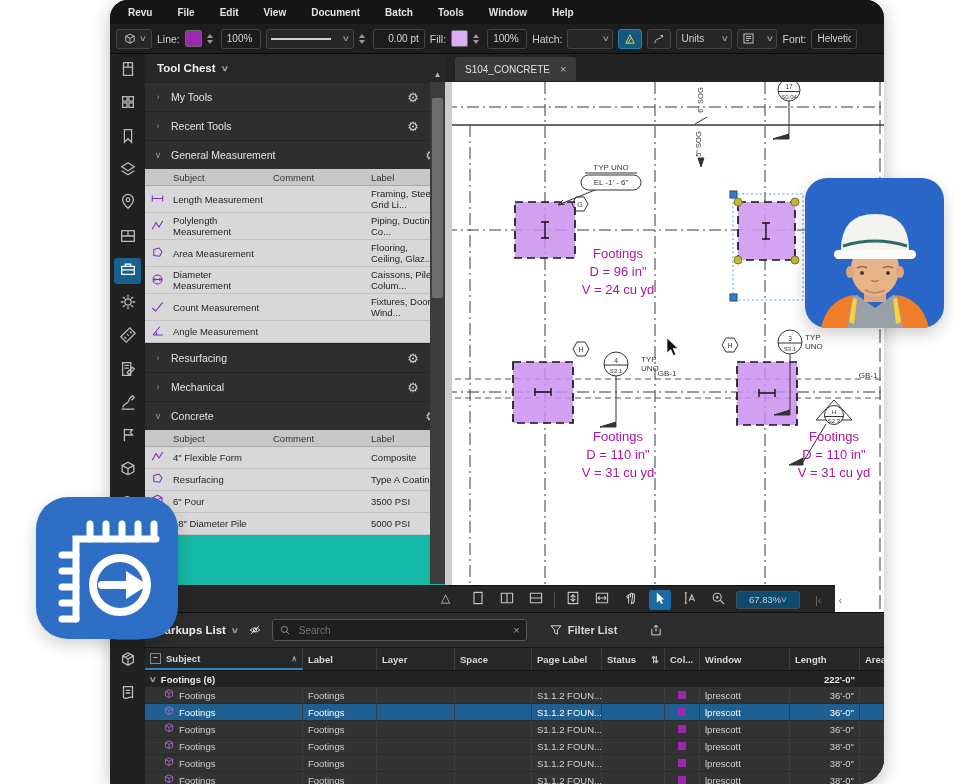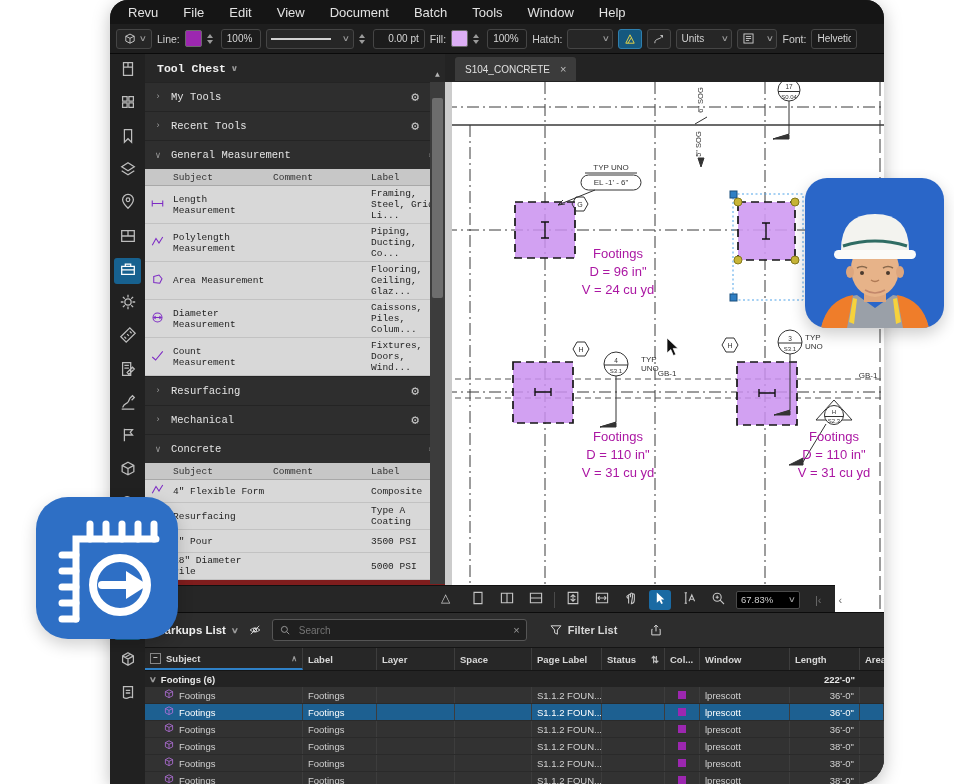--- a/index.html
+++ b/index.html
@@ -3,21 +3,21 @@
 <meta charset="utf-8">
 <style>
   html,body{margin:0;padding:0;background:#fff;width:954px;height:784px;overflow:hidden;
     font-family:"Liberation Sans",sans-serif;-webkit-font-smoothing:antialiased;}
   #page{position:relative;width:954px;height:784px;background:#fff;}
   #app{position:absolute;left:110px;top:0;width:774px;height:784px;background:#2d2d2d;
     border-radius:18px 18px 26px 0;overflow:hidden;box-shadow:0 4px 18px rgba(0,0,0,.25);}
   
   #menubar{position:absolute;left:0;top:0;width:100%;height:24px;background:#151515;
     display:flex;align-items:center;gap:25px;padding-left:18px;box-sizing:border-box;}
-  .menu-item{color:#e2e2e2;font-size:13px;cursor:default;}
+  .menu-item{color:#e2e2e2;font-size:10px;cursor:default;font-weight:bold;}
   
   #toolbar{position:absolute;left:0;top:24px;width:100%;height:30px;background:#1e1e1e;
     border-bottom:1px solid #0a0a0a;display:flex;align-items:center;gap:5px;padding:0 6px;box-sizing:border-box;}
   .tb-label{color:#cfcfcf;font-size:10.5px;white-space:nowrap;}
   .tb-btn{height:20px;background:#262626;border:1px solid #454545;border-radius:3px;display:flex;
     align-items:center;justify-content:center;color:#cfcfcf;font-size:10px;gap:3px;padding:0 4px;box-sizing:border-box;}
   .tb-btn.active{background:#15587f;border-color:#2f7fae;}
   .swatch{width:15px;height:15px;border:1px solid #6a6a6a;border-radius:2px;}
   .spin{display:flex;flex-direction:column;justify-content:center;gap:2px;width:9px;}
   .spin i{display:block;width:0;height:0;border-left:3.5px solid transparent;border-right:3.5px solid transparent;}
@@ -30,21 +30,21 @@
     font-size:10px;padding:0 5px;box-sizing:border-box;width:46px;font-family:"Liberation Sans",sans-serif;}
   .linestyle{width:88px;justify-content:space-between;}
   .solidline{display:inline-block;width:60px;height:2px;background:#d0d0d0;}
   
   #sidebar{position:absolute;left:0;top:54px;width:35px;bottom:0;background:#212121;border-right:1px solid #0f0f0f;}
   .sb-icon{position:absolute;left:4px;width:27px;height:26px;border-radius:3px;display:flex;
     align-items:center;justify-content:center;color:#bdbdbd;}
   .sb-icon.active{background:#17618f;color:#fff;}
   .sb-icon svg{width:18px;height:18px;}
   
-  #toolchest{position:absolute;left:35px;top:54px;width:300px;height:558px;background:#7f1d1d;font-family:Liberation Mono, monospace;}
+  #toolchest{position:absolute;left:35px;top:54px;width:300px;height:558px;background:#14b8a6;}
   #tc-header{height:28px;display:flex;align-items:center;padding-left:12px;color:#f0f0f0;
     font-size:11.5px;font-weight:bold;gap:6px;background:#272727;}
   .tc-section{height:28px;display:flex;align-items:center;color:#e3e3e3;font-size:10.5px;
     background:#2e2e2e;border-top:1px solid #242424;padding:0 8px;gap:8px;}
   .tc-caret{color:#9a9a9a;font-size:9px;width:10px;text-align:center;}
   .tc-name{flex:1;}
   .gear{color:#c9c9c9;font-size:13px;line-height:1;}
   .tc-arrow{color:#9a9a9a;font-size:11px;width:10px;text-align:center;}
   .tc-table{background:#d8d8d8;color:#1e1e1e;font-size:9.5px;}
   .tc-thead{display:grid;grid-template-columns:25px 100px 98px 1fr;background:#c7c7c7;
@@ -67,22 +67,22 @@
   #canvas-gutter{position:absolute;left:0;top:0;width:7px;height:530px;background:#cccccc;}
   
   #statusbar{position:absolute;left:35px;top:585px;width:690px;height:27px;background:#262626;
     display:flex;align-items:center;border-top:1px solid #111;}
   #sb-triangle{position:absolute;left:296px;color:#c5c5c5;font-size:12px;top:5px;}
   #sb-icons{position:absolute;left:322px;display:flex;align-items:center;gap:7px;}
   .st-icon{width:22px;height:20px;display:flex;align-items:center;justify-content:center;color:#c5c5c5;border-radius:3px;}
   .st-icon svg{width:16px;height:16px;}
   .st-icon.active{background:#1a6aa3;color:#fff;}
   .st-div{width:1px;height:16px;background:#4a4a4a;}
-  #zoom-field{width:64px;height:18px;background:#000000;border:1px solid #4a4a4a;border-radius:2px;
-    color:#cfcfcf;font-size:9.5px;display:flex;align-items:center;justify-content:space-between;padding:0 4px;box-sizing:border-box;}
+  #zoom-field{width:64px;height:18px;background:#0c4a6e;border:1px solid #4a4a4a;border-radius:2px;
+    color:#cfcfcf;font-size:9.5px;display:flex;align-items:center;justify-content:space-between;padding:0 12px;box-sizing:border-box;}
   .nav-ic{color:#6e6e6e;font-size:11px;}
   
   #markups{position:absolute;left:35px;top:612px;width:739px;height:172px;background:#2d2d2d;border-top:1px solid #0c0c0c;}
   #mk-toolbar{height:34px;display:flex;align-items:center;gap:10px;padding:0 10px;box-sizing:border-box;}
   #mk-title{color:#f0f0f0;font-weight:bold;font-size:11.5px;display:flex;gap:6px;align-items:center;}
   #mk-search{width:255px;height:22px;background:#1f1f1f;border:1px solid #555;border-radius:3px;
     display:flex;align-items:center;gap:6px;padding:0 6px;box-sizing:border-box;}
   #mk-search input{flex:1;background:transparent;border:none;outline:none;color:#ccc;font-size:10px;
     font-family:"Liberation Sans",sans-serif;}
   .mk-tool{color:#d8d8d8;display:flex;align-items:center;gap:5px;font-size:11px;font-weight:bold;}
@@ -353,20 +353,30 @@
             <div class="tc-row">
               <div class="tc-ic">
                 <span style="color:#7d2bc4"><svg viewBox="0 0 20 20" fill="none" stroke="currentColor" stroke-width="1.4">
                     <path d="M3 12 L7.5 16 L17 4.5"></path>
                   </svg></span>
               </div>
               <div>Count Measurement</div>
               <div></div>
               <div>Fixtures, Doors, Wind...</div>
             </div>
+            <div class="tc-row">
+              <div class="tc-ic">
+                <span style="color:#7d2bc4"><svg viewBox="0 0 20 20" fill="none" stroke="currentColor" stroke-width="1.4">
+                    <path d="M4 16 H17 M4 16 L13 5 M9 16 A6.5 6.5 0 0 0 7.8 12.2"></path>
+                  </svg></span>
+              </div>
+              <div>Angle Measurement</div>
+              <div></div>
+              <div></div>
+            </div>
           </div>
           <div class="tc-section">
             <span class="tc-caret">›</span>
             <span class="tc-name">Resurfacing</span>
             <span class="gear">⚙</span>
             <span class="tc-arrow">›</span>
           </div>
           <div class="tc-section">
             <span class="tc-caret">›</span>
             <span class="tc-name">Mechanical</span>

